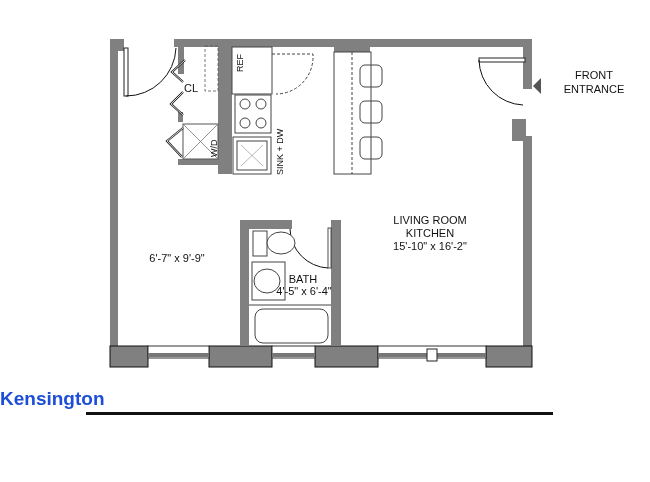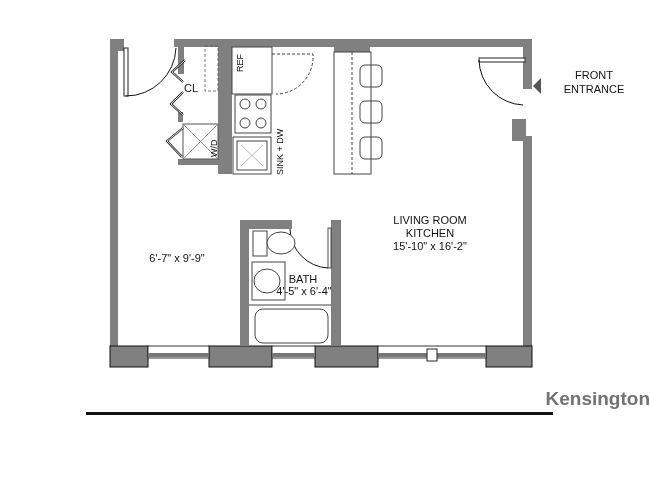--- a/index.html
+++ b/index.html
@@ -1,19 +1,19 @@
 <!DOCTYPE html>
 <html><head>
 <meta charset="utf-8">
 <style>
   html, body { margin:0; padding:0; background:#ffffff; }
   body { width:650px; height:482px; position:relative; overflow:hidden; font-family:"Liberation Sans", sans-serif; }
   #plan { position:absolute; left:0; top:0; width:650px; height:482px; }
   .lbl { font-family:"Liberation Sans", sans-serif; fill:#111; }
-  .title { position:absolute; left:0; width:650px; top:388px; text-align:right; font-family:"Liberation Sans", sans-serif; font-weight:bold; font-size:19px; color:#737373; }
+  .title { position:absolute; left:0; width:650px; top:388px; text-align:left; font-family:"Liberation Sans", sans-serif; font-weight:bold; font-size:19px; color:#1d4ed8; }
   .rule { position:absolute; left:86px; top:412px; width:467px; height:3px; background:#111; }
 </style>
 </head>
 <body>
 
 <svg id="plan" viewBox="0 0 650 482" xmlns="http://www.w3.org/2000/svg">
 
   <g fill="#808080">
     <rect x="110" y="39" width="8" height="308"></rect>
     <rect x="110" y="39" width="14" height="12"></rect>

